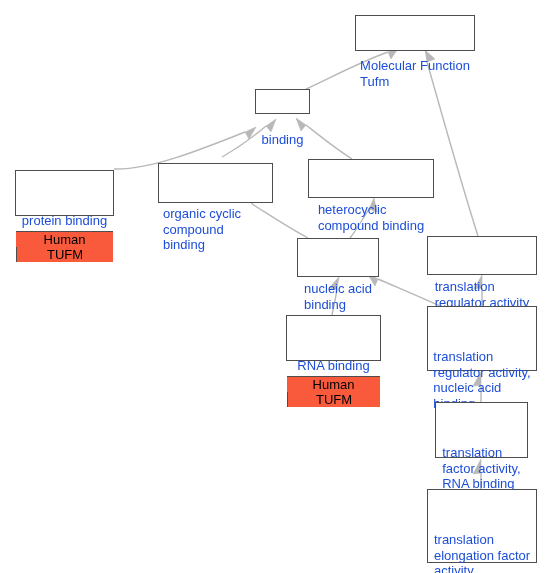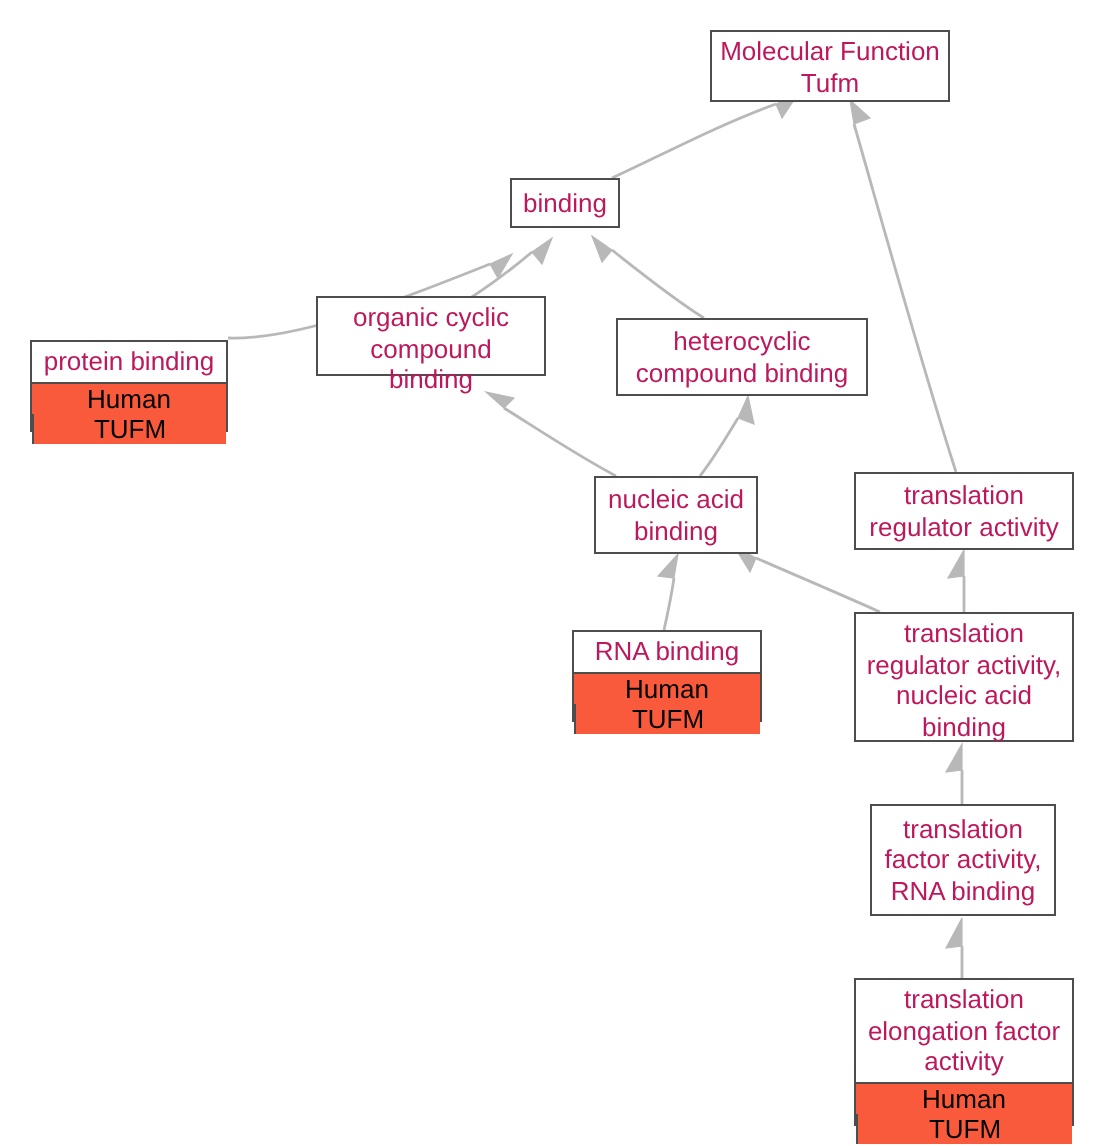--- a/index.html
+++ b/index.html
@@ -30,27 +30,27 @@
     background: #ffffff;
     display: flex;
     flex-direction: column;
     z-index: 2;
   }
   .node-title {
     flex: 1 1 auto;
     display: flex;
     align-items: center;
     justify-content: center;
-    text-align: center;
-    color: #be185d;
+    color: #1d4ed8;
     font-size: 13px;
     line-height: 15.5px;
     padding: 2px 4px;
     white-space: pre-line;
     box-sizing: border-box;
+    margin-top: 40px;
   }
   .gene-row {
     display: flex;
     flex-direction: column;
     border-top: 1.6px solid #4d4d4d;
     height: 23px;
     flex: 0 0 auto;
   }
   .gene-cell {
     flex: 1 1 50%;
@@ -105,21 +105,21 @@
       <div class="node" style="left: 255px; top: 89px; width: 55px; height: 25px;">
         <div class="node-title">binding</div>
       </div>
       <div class="node" style="left: 15px; top: 170px; width: 99px; height: 46px;">
         <div class="node-title">protein binding</div>
         <div class="gene-row">
           <div class="gene-cell" style="background: rgb(250, 90, 60);">Human</div>
           <div class="gene-cell" style="background: rgb(250, 90, 60);">TUFM</div>
         </div>
       </div>
-      <div class="node" style="left: 158px; top: 148px; width: 115px; height: 40px;">
+      <div class="node" style="left: 158px; top: 163px; width: 115px; height: 40px;">
         <div class="node-title">organic cyclic
 compound binding</div>
       </div>
       <div class="node" style="left: 308px; top: 159px; width: 126px; height: 39px;">
         <div class="node-title">heterocyclic
 compound binding</div>
       </div>
       <div class="node" style="left: 297px; top: 238px; width: 82px; height: 39px;">
         <div class="node-title">nucleic acid
 binding</div>

